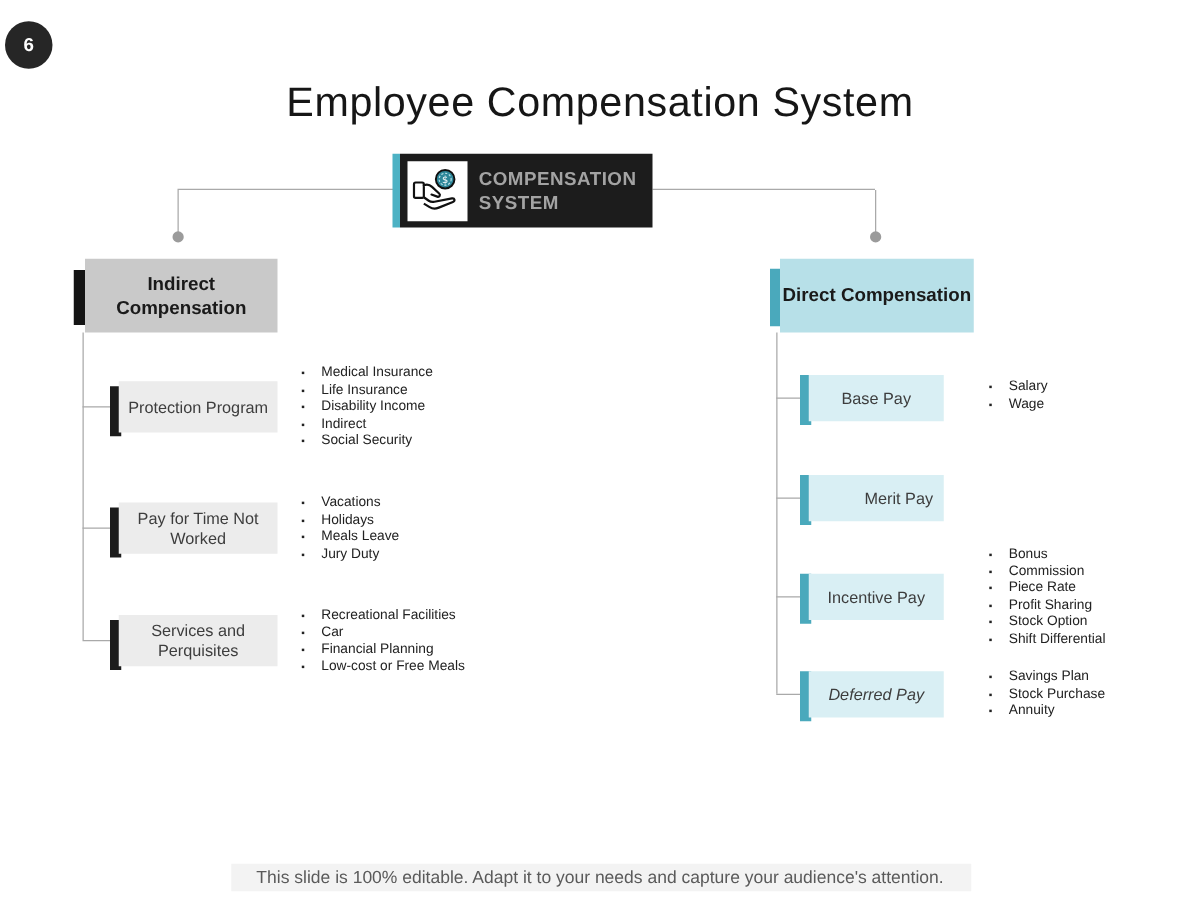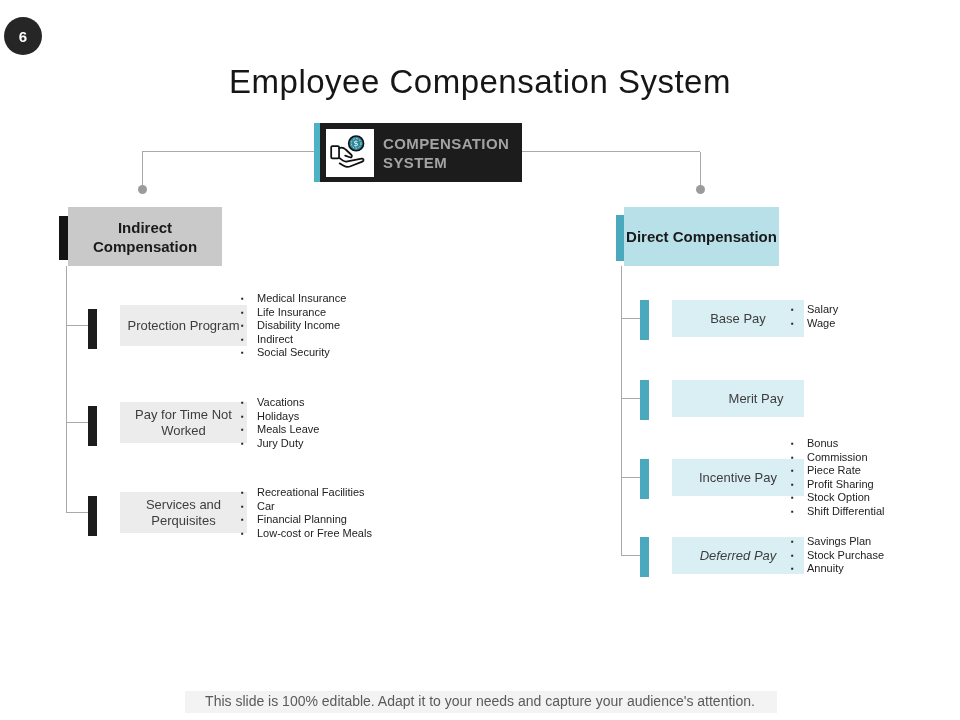--- a/index.html
+++ b/index.html
@@ -40,24 +40,24 @@
     display:flex; align-items:center; justify-content:center; text-align:center;
     font-weight:bold; font-size:15px; line-height:19px; color:#1a1a1a;
   }
   .node-indirect { left:68px; top:207px; width:154px; height:59px; background:#c9c9c9; }
   .node-direct   { left:624px; top:207px; width:155px; height:59px; background:#b7e0e8; }
   .stripe-black-main { left:59px; top:216px; width:9px; height:44px; background:#141414; }
   .stripe-teal-main  { left:616px; top:215px; width:9px; height:46px; background:#4aa9bc; }
 
   .sub-node {
     display:flex; align-items:center; justify-content:center; text-align:center;
-    font-size:13px; line-height:16px; color:#3d3d3d;margin-left:25px;
+    font-size:13px; line-height:16px; color:#3d3d3d;
   }
   .sub-gray { background:#ececec; left:95px; width:127px; height:41px; }
-  .sub-teal { background:#d9eff4; left:647px; width:132px; height:37px; }
+  .sub-teal { background:#d9eff4; left:647px; width:108px; height:37px; }
   .stripe-black { left:88px; width:9px; height:40px; background:#1c1c1c; }
   .stripe-teal  { left:640px; width:9px; height:40px; background:#4aa9bc; }
 
   ul.bullets { list-style:none; font-size:11px; line-height:13.5px; color:#222222; }
   ul.bullets li { position:relative; padding-left:17px; white-space:nowrap; }
   ul.bullets li::before {
     content:"▪"; position:absolute; left:1px; top:0; font-size:8px; color:#222222;
   }
 
   .footer-strip { left:185px; top:691px; width:592px; height:22px; background:#f3f3f3; }

